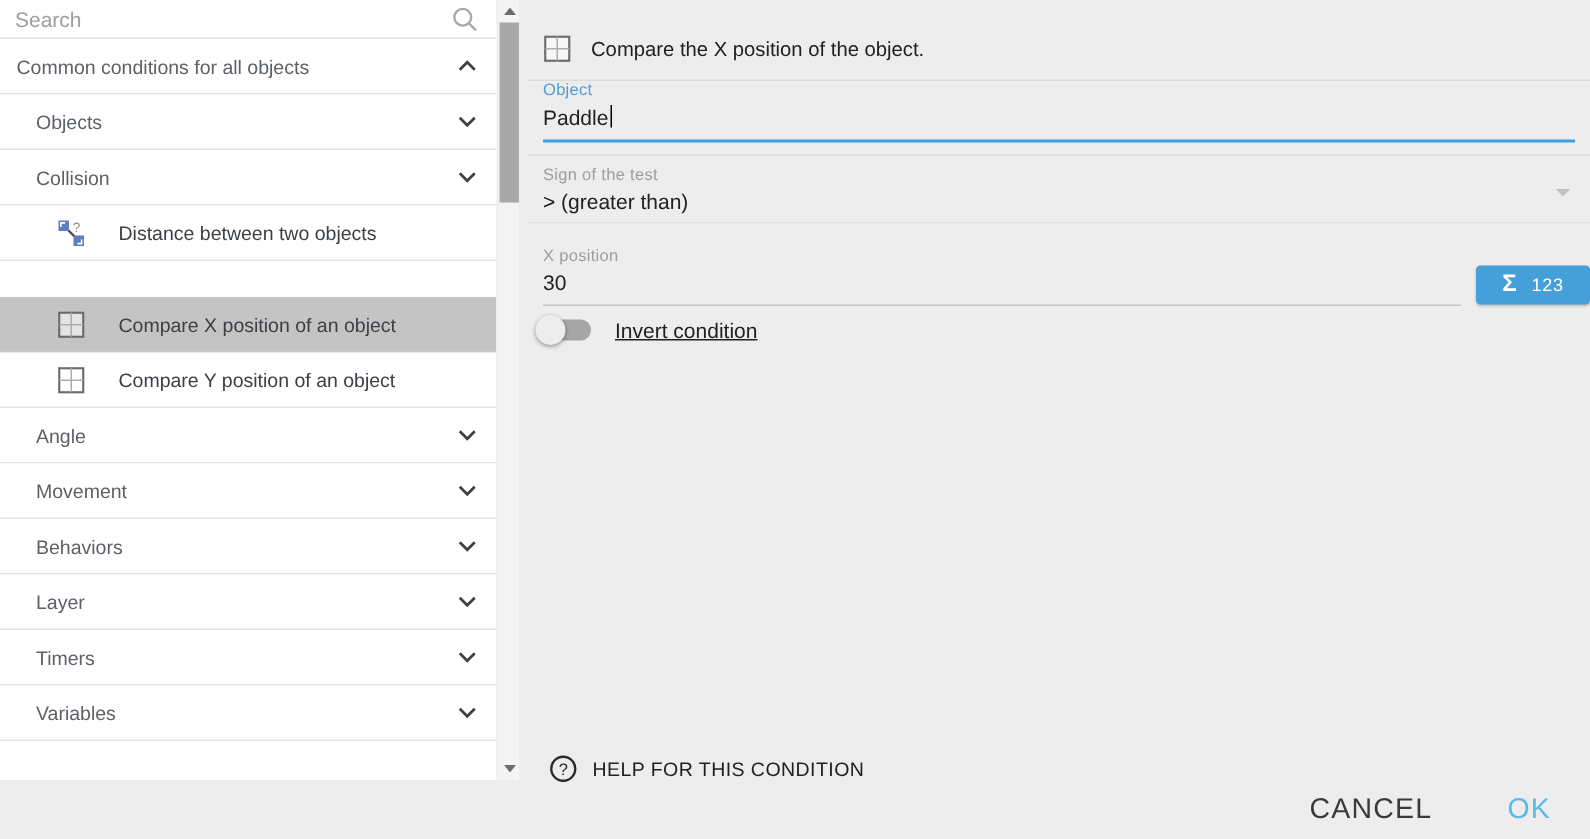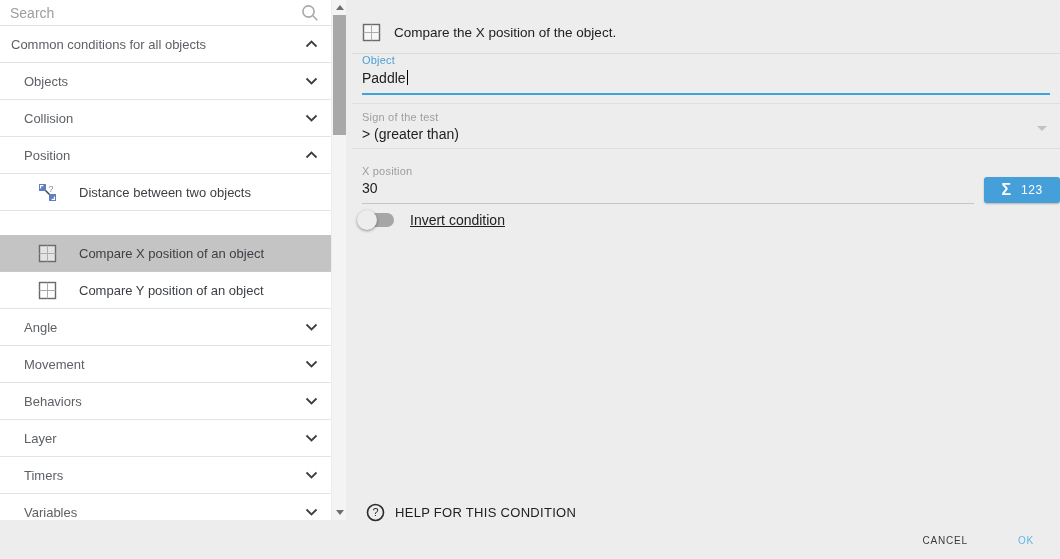--- a/index.html
+++ b/index.html
@@ -100,21 +100,21 @@
   .toggle-label { font-size:14px; color:#212121; margin-left:16px; }
   .help-row { position:absolute; top:503px; left:14px; display:flex; align-items:center; cursor:pointer; }
   .help-icon { width:19px; height:19px; display:flex; }
   .help-label { font-size:13px; color:#212121; letter-spacing:.3px; margin-left:10px; }
   .footer {
     position:absolute; bottom:3px; right:22px; height:32px;
     display:flex; align-items:center; gap:42px;
   }
   .footer button {
     background:none; border:none; cursor:pointer; font-family:inherit;
-    font-size:10px; letter-spacing:.8px; padding:4px 4px;
+    font-size:19px; letter-spacing:.8px; padding:4px 4px;
   }
   .btn-cancel { color:#3a3a3a; }
   .btn-ok { color:#5cb8e8; }
 </style>
 </head>
 <body>
 
 <div class="sidebar">
   <div class="sidebar-content">
 
@@ -148,28 +148,20 @@
 
     <div class="row lvl1">
       <span class="cat-label">Collision</span>
       <span class="chev">
         <svg width="13" height="8" viewBox="0 0 13 8">
             <polyline points="1.5,1.5 6.5,6.5 11.5,1.5" fill="none" stroke="#3f3f3f" stroke-width="1.8"></polyline>
           </svg>
       </span>
     </div>
 
-    <div class="row lvl1">
-      <span class="cat-label">Position</span>
-      <span class="chev">
-        <svg width="13" height="8" viewBox="0 0 13 8">
-            <polyline points="1.5,6.5 6.5,1.5 11.5,6.5" fill="none" stroke="#3f3f3f" stroke-width="1.8"></polyline>
-          </svg>
-      </span>
-    </div>
 
     <div class="row item">
       <span class="item-icon">
         <svg viewBox="0 0 19 19">
             <line x1="5" y1="5" x2="14" y2="14" stroke="#4a4a4a" stroke-width="1.6"></line>
             <rect x="1" y="1" width="7" height="7" fill="#5f7ec1"></rect>
             <rect x="11" y="11" width="7" height="7" fill="#5f7ec1"></rect>
             <path d="M2.6 5.4 L2.6 2.6 L5.4 2.6" fill="none" stroke="#fff" stroke-width="1.1"></path>
             <path d="M13.6 16.4 L16.4 16.4 L16.4 13.6" fill="none" stroke="#fff" stroke-width="1.1"></path>
             <text x="10.5" y="8.5" font-size="9" fill="#8a8a8a" font-family="Liberation Sans, sans-serif">?</text>

